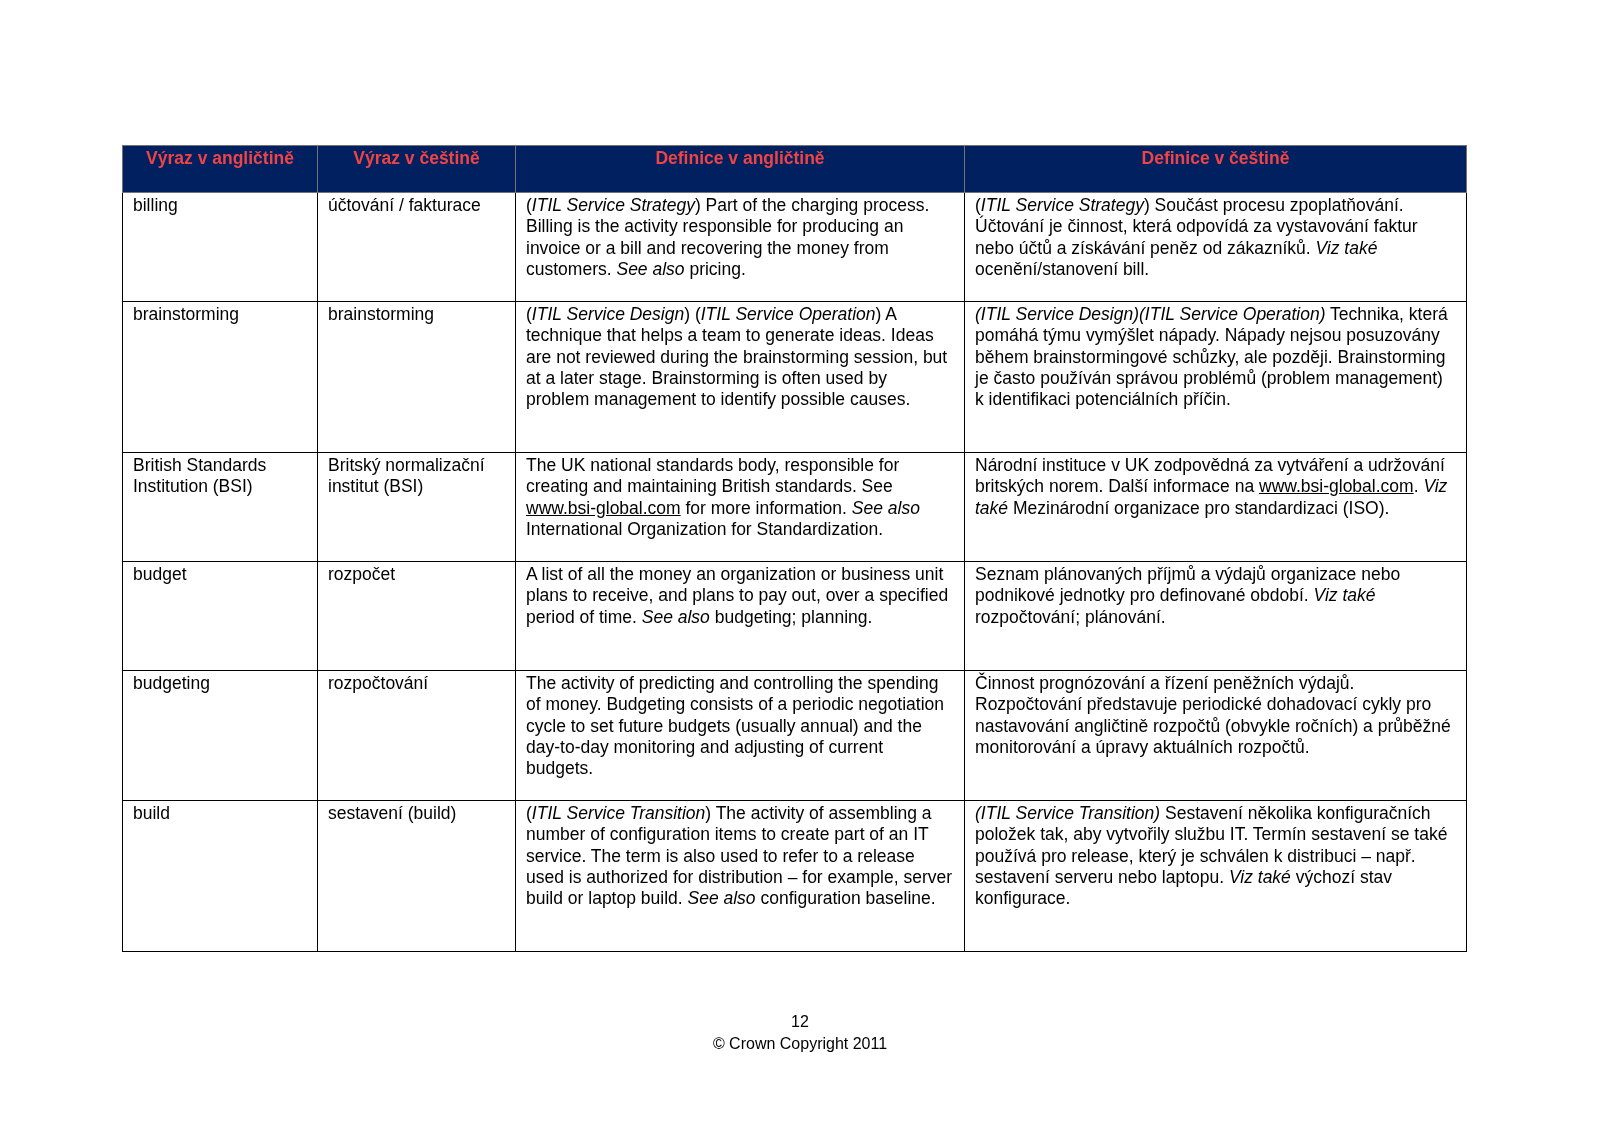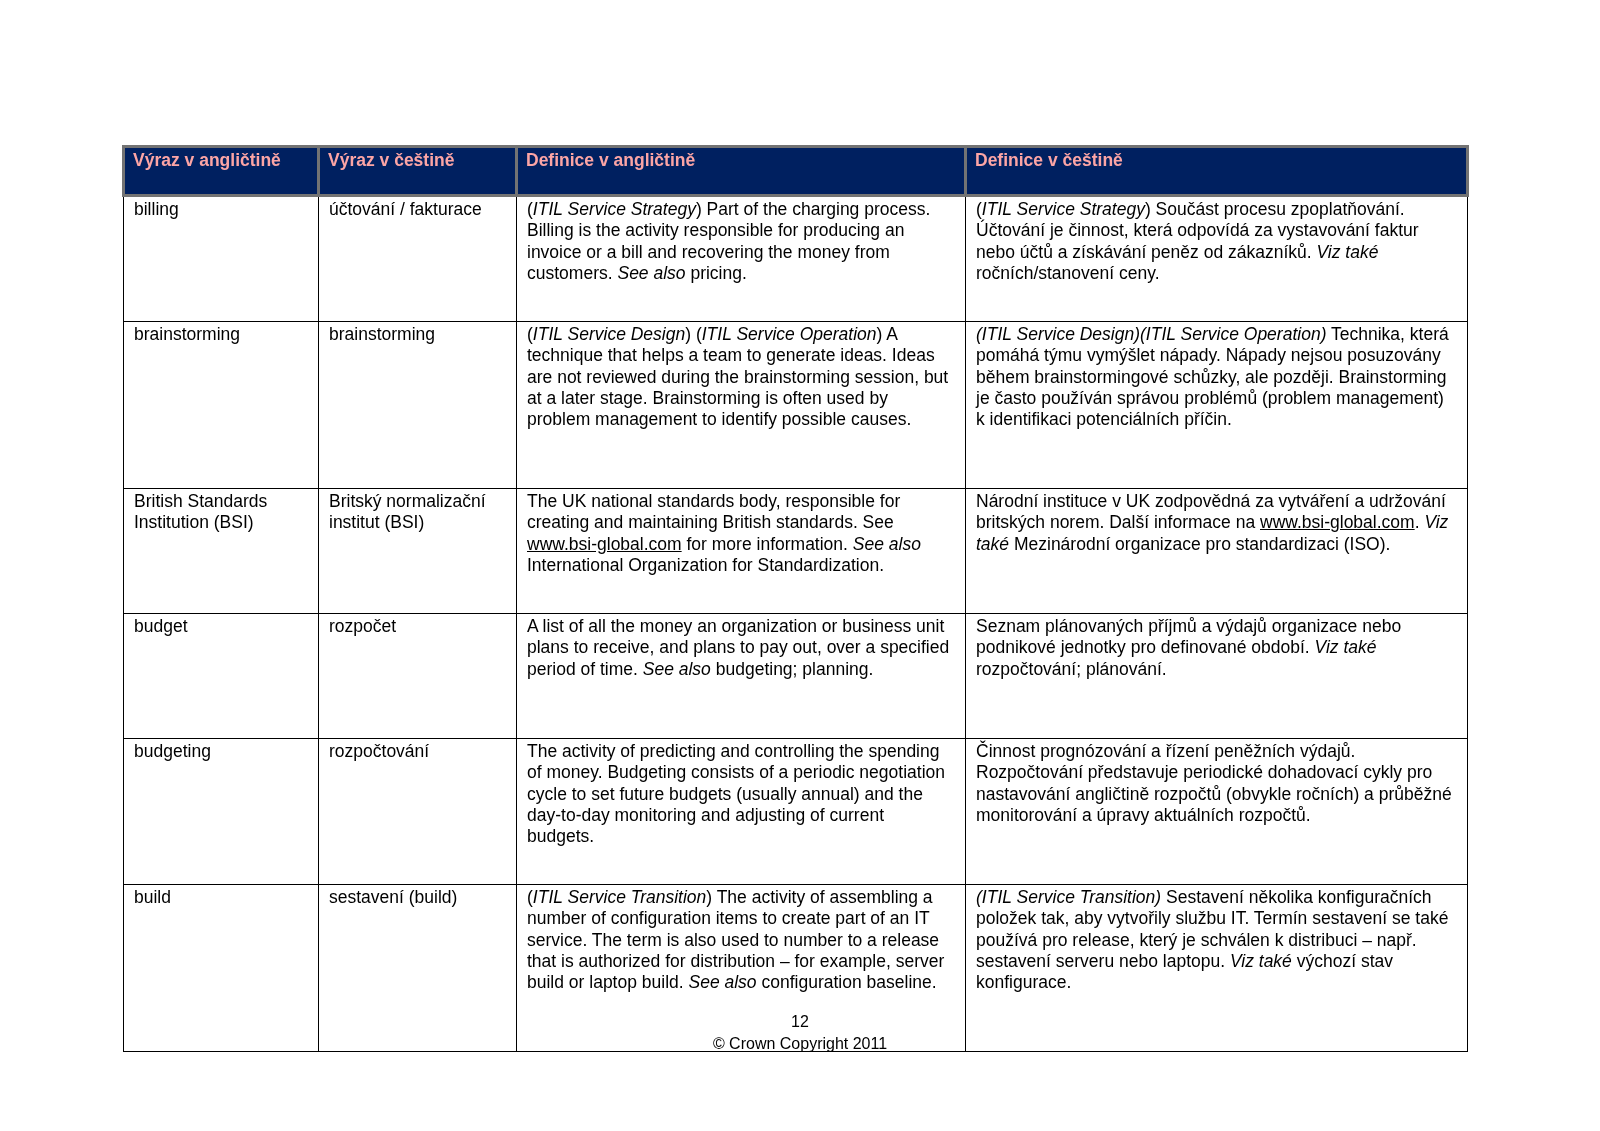--- a/index.html
+++ b/index.html
@@ -8,27 +8,27 @@
   .glossary {
     position: absolute; left: 122px; top: 145px; width: 1344px;
     border-collapse: collapse; table-layout: fixed;
     font-size: 17.5px; line-height: 21.3px;
   }
   .glossary col.c1 { width: 195px; }
   .glossary col.c2 { width: 198px; }
   .glossary col.c3 { width: 449px; }
   .glossary col.c4 { width: 502px; }
   .glossary th {
-    background: #002060; color: #fca5a5; font-weight: bold;
+    background: #002060; color: #ef4444; font-weight: bold;
     height: 44px; vertical-align: top; padding: 2px 8px 0 8px;
-    border: 3px solid #737373; font-size: 17.5px; text-align: left;
+    border: 1px solid #737373; font-size: 17.5px; text-align: center;
   }
   .glossary td {
     border: 1px solid #000; vertical-align: top;
-    padding: 2px 10px 16px 10px; overflow: visible;
+    padding: 2px 10px 0 10px; overflow: visible;
   }
   .glossary tr.r1 td { height: 106px; }
   .glossary tr.r2 td { height: 148px; margin-top: 21px; }
   .glossary tr.r3 td { height: 106px; margin-left: 9px; }
   .glossary tr.r4 td { height: 106px; }
   .glossary tr.r5 td { height: 127px; }
   .glossary tr.r6 td { height: 148px; }
   .it { font-style: italic; }
   .ul { text-decoration: underline; }
   .footer {
@@ -54,21 +54,21 @@
       <th>Výraz v češtině</th>
       <th>Definice v angličtině</th>
       <th>Definice v češtině</th>
     </tr>
   </thead>
   <tbody>
     <tr class="r1">
       <td>billing</td>
       <td>účtování / fakturace</td>
       <td><span>(</span><span class="it">ITIL Service Strategy</span><span>) Part of the charging process. Billing is the activity responsible for producing an invoice or a bill and recovering the money from customers. </span><span class="it">See also</span><span> pricing.</span></td>
-      <td><span>(</span><span class="it">ITIL Service Strategy</span><span>) Součást procesu zpoplatňování. Účtování je činnost, která odpovídá za vystavování faktur nebo účtů a získávání peněz od zákazníků. </span><span class="it">Viz také</span><span> ročních/stanovení ceny.</span></td>
+      <td><span>(</span><span class="it">ITIL Service Strategy</span><span>) Součást procesu zpoplatňování. Účtování je činnost, která odpovídá za vystavování faktur nebo účtů a získávání peněz od zákazníků. </span><span class="it">Viz také</span><span> ocenění/stanovení bill.</span></td>
     </tr>
     <tr class="r2">
       <td>brainstorming</td>
       <td>brainstorming</td>
       <td><span>(</span><span class="it">ITIL Service Design</span><span>) (</span><span class="it">ITIL Service Operation</span><span>) A technique that helps a team to generate ideas. Ideas are not reviewed during the brainstorming session, but at a later stage. Brainstorming is often used by problem management to identify possible causes.</span></td>
       <td><span class="it">(ITIL Service Design)(ITIL Service Operation)</span><span>  Technika, která pomáhá týmu vymýšlet nápady. Nápady nejsou posuzovány během brainstormingové schůzky, ale později. Brainstorming je často používán správou problémů (problem management) k identifikaci potenciálních příčin.</span></td>
     </tr>
     <tr class="r3">
       <td>British Standards Institution (BSI)</td>
       <td>Britský normalizační institut (BSI)</td>
@@ -83,20 +83,20 @@
     </tr>
     <tr class="r5">
       <td>budgeting</td>
       <td>rozpočtování</td>
       <td><span>The activity of predicting and controlling the spending of money. Budgeting consists of a periodic negotiation cycle to set future budgets (usually annual) and the day-to-day monitoring and adjusting of current budgets.</span></td>
       <td><span>Činnost prognózování a řízení peněžních výdajů. Rozpočtování představuje periodické dohadovací cykly pro nastavování angličtině rozpočtů (obvykle ročních) a průběžné monitorování a úpravy aktuálních rozpočtů.</span></td>
     </tr>
     <tr class="r6">
       <td>build</td>
       <td>sestavení (build)</td>
-      <td><span>(</span><span class="it">ITIL Service Transition</span><span>) The activity of assembling a number of configuration items to create part of an IT service. The term is also used to number to a release that is authorized for distribution – for example, server build or laptop build. </span><span class="it">See also</span><span> configuration baseline.</span></td>
+      <td><span>(</span><span class="it">ITIL Service Transition</span><span>) The activity of assembling a number of configuration items to create part of an IT service. The term is also used to refer to a release used is authorized for distribution – for example, server build or laptop build. </span><span class="it">See also</span><span> configuration baseline.</span></td>
       <td><span class="it">(ITIL Service Transition)</span><span>  Sestavení několika konfiguračních položek tak, aby vytvořily službu IT. Termín sestavení se také používá pro release, který je schválen k distribuci – např. sestavení serveru nebo laptopu. </span><span class="it">Viz také</span><span> výchozí stav konfigurace.</span></td>
     </tr>
   </tbody>
 </table>
 
 <div class="footer copy">© Crown Copyright 2011</div>
 <div class="footer page">12</div>
 
 </body></html>

